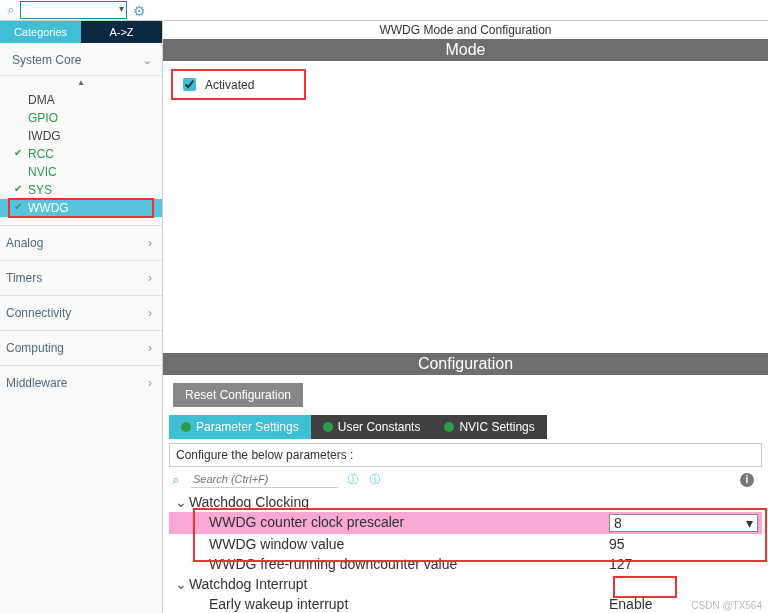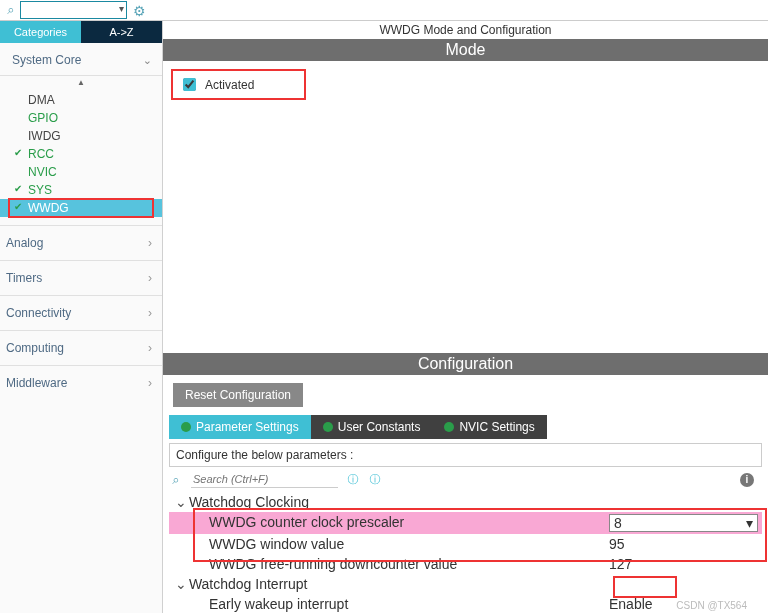--- a/index.html
+++ b/index.html
@@ -45,21 +45,21 @@
 .info-right{margin-left:auto;margin-right:8px;width:14px;height:14px;border-radius:50%;background:#777;color:#fff;display:flex;align-items:center;justify-content:center;font-size:10px;font-weight:bold}
 .param-block{padding:0 6px;position:relative;font-size:14px}
 .grp{padding:2px 0 2px 6px;color:#333}
 .grp .exp{display:inline-block;width:10px;color:#555}
 .prow{display:flex;padding:2px 0 2px 40px}
 .prow .lbl{flex:0 0 400px;color:#333}
 .prow .val{color:#333}
 .prow.sel{background:#f9a8d4}
 .prow.sel .valbox{flex:1;border:1px solid #888;background:#fff;margin-right:4px;padding:0 4px;display:flex;justify-content:space-between;align-items:center}
 .redbox{position:absolute;border:2px solid #e33;pointer-events:none}
-.watermark{position:absolute;right:21px;bottom:2px;font-size:10px;color:#bbb}
+.watermark{position:absolute;right:6px;bottom:2px;font-size:10px;color:#bbb}
 </style>
 </head>
 <body>
 
 <div class="app">
   <div class="top-strip">
     <span class="search-icon">⌕</span>
     <div class="top-search">
       <span class="chev">▾</span>
     </div>

